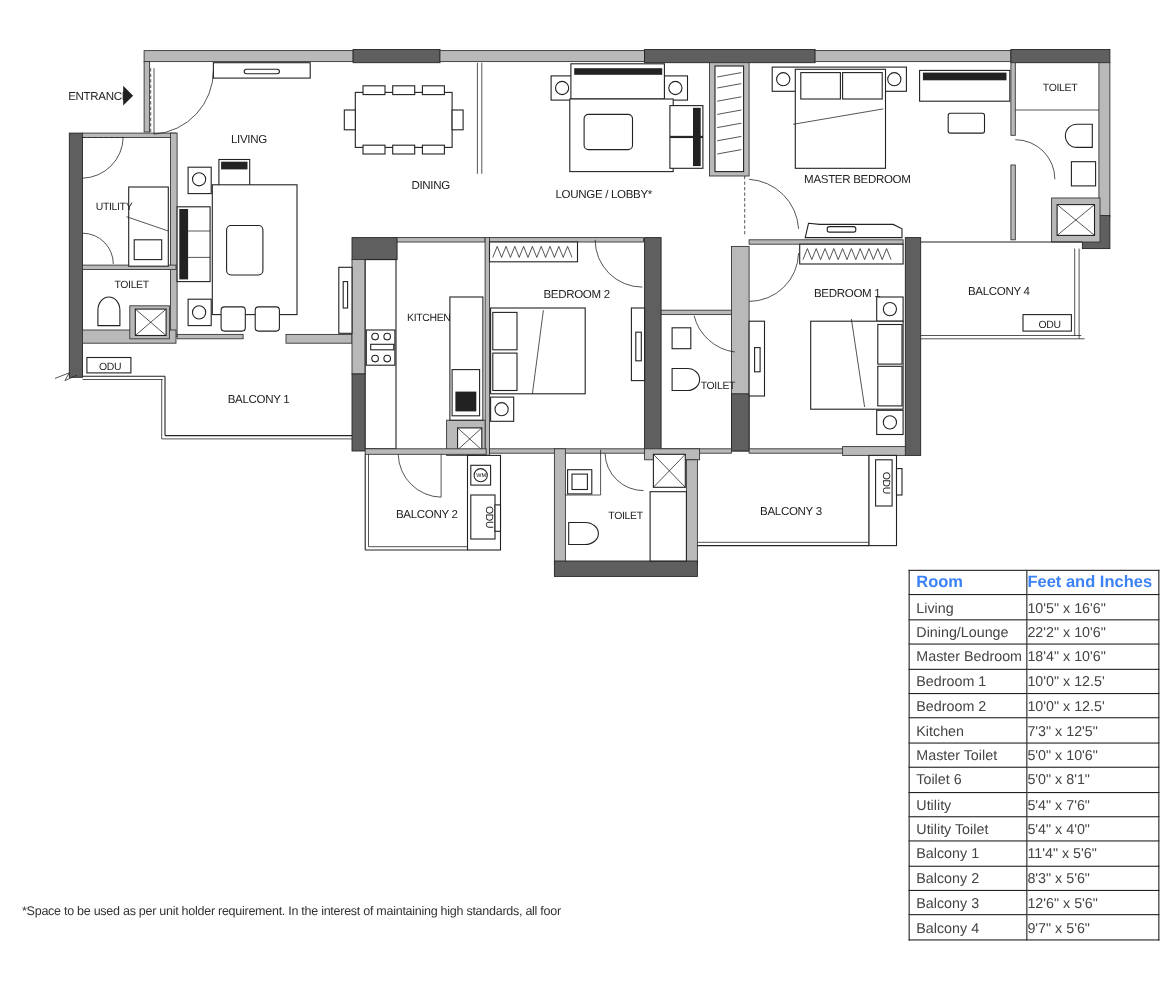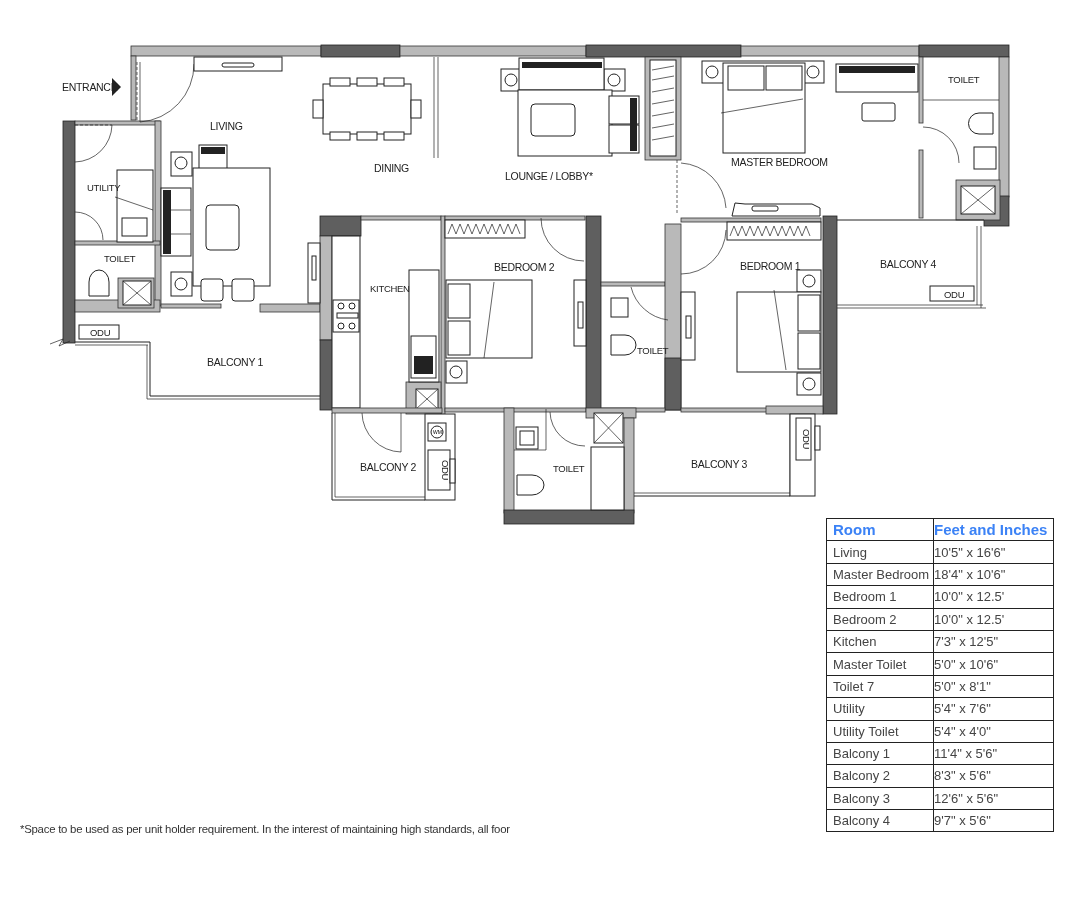--- a/index.html
+++ b/index.html
@@ -320,41 +320,45 @@
         <th>Room</th>
         <th class="c2">Feet and Inches</th>
       </tr>
     </thead>
     <tbody>
       <tr>
           <td class="c1">Living</td>
           <td class="c2">10'5" x 16'6"</td>
         </tr>
       <tr>
+          <td class="c1">Dining/Lounge</td>
+          <td class="c2">22'2" x 10'6"</td>
+        </tr>
+      <tr>
           <td class="c1">Master Bedroom</td>
           <td class="c2">18'4" x 10'6"</td>
         </tr>
       <tr>
           <td class="c1">Bedroom 1</td>
           <td class="c2">10'0" x 12.5'</td>
         </tr>
       <tr>
           <td class="c1">Bedroom 2</td>
           <td class="c2">10'0" x 12.5'</td>
         </tr>
       <tr>
           <td class="c1">Kitchen</td>
           <td class="c2">7'3" x 12'5"</td>
         </tr>
       <tr>
           <td class="c1">Master Toilet</td>
           <td class="c2">5'0" x 10'6"</td>
         </tr>
       <tr>
-          <td class="c1">Toilet 7</td>
+          <td class="c1">Toilet 6</td>
           <td class="c2">5'0" x 8'1"</td>
         </tr>
       <tr>
           <td class="c1">Utility</td>
           <td class="c2">5'4" x 7'6"</td>
         </tr>
       <tr>
           <td class="c1">Utility Toilet</td>
           <td class="c2">5'4" x 4'0"</td>
         </tr>

